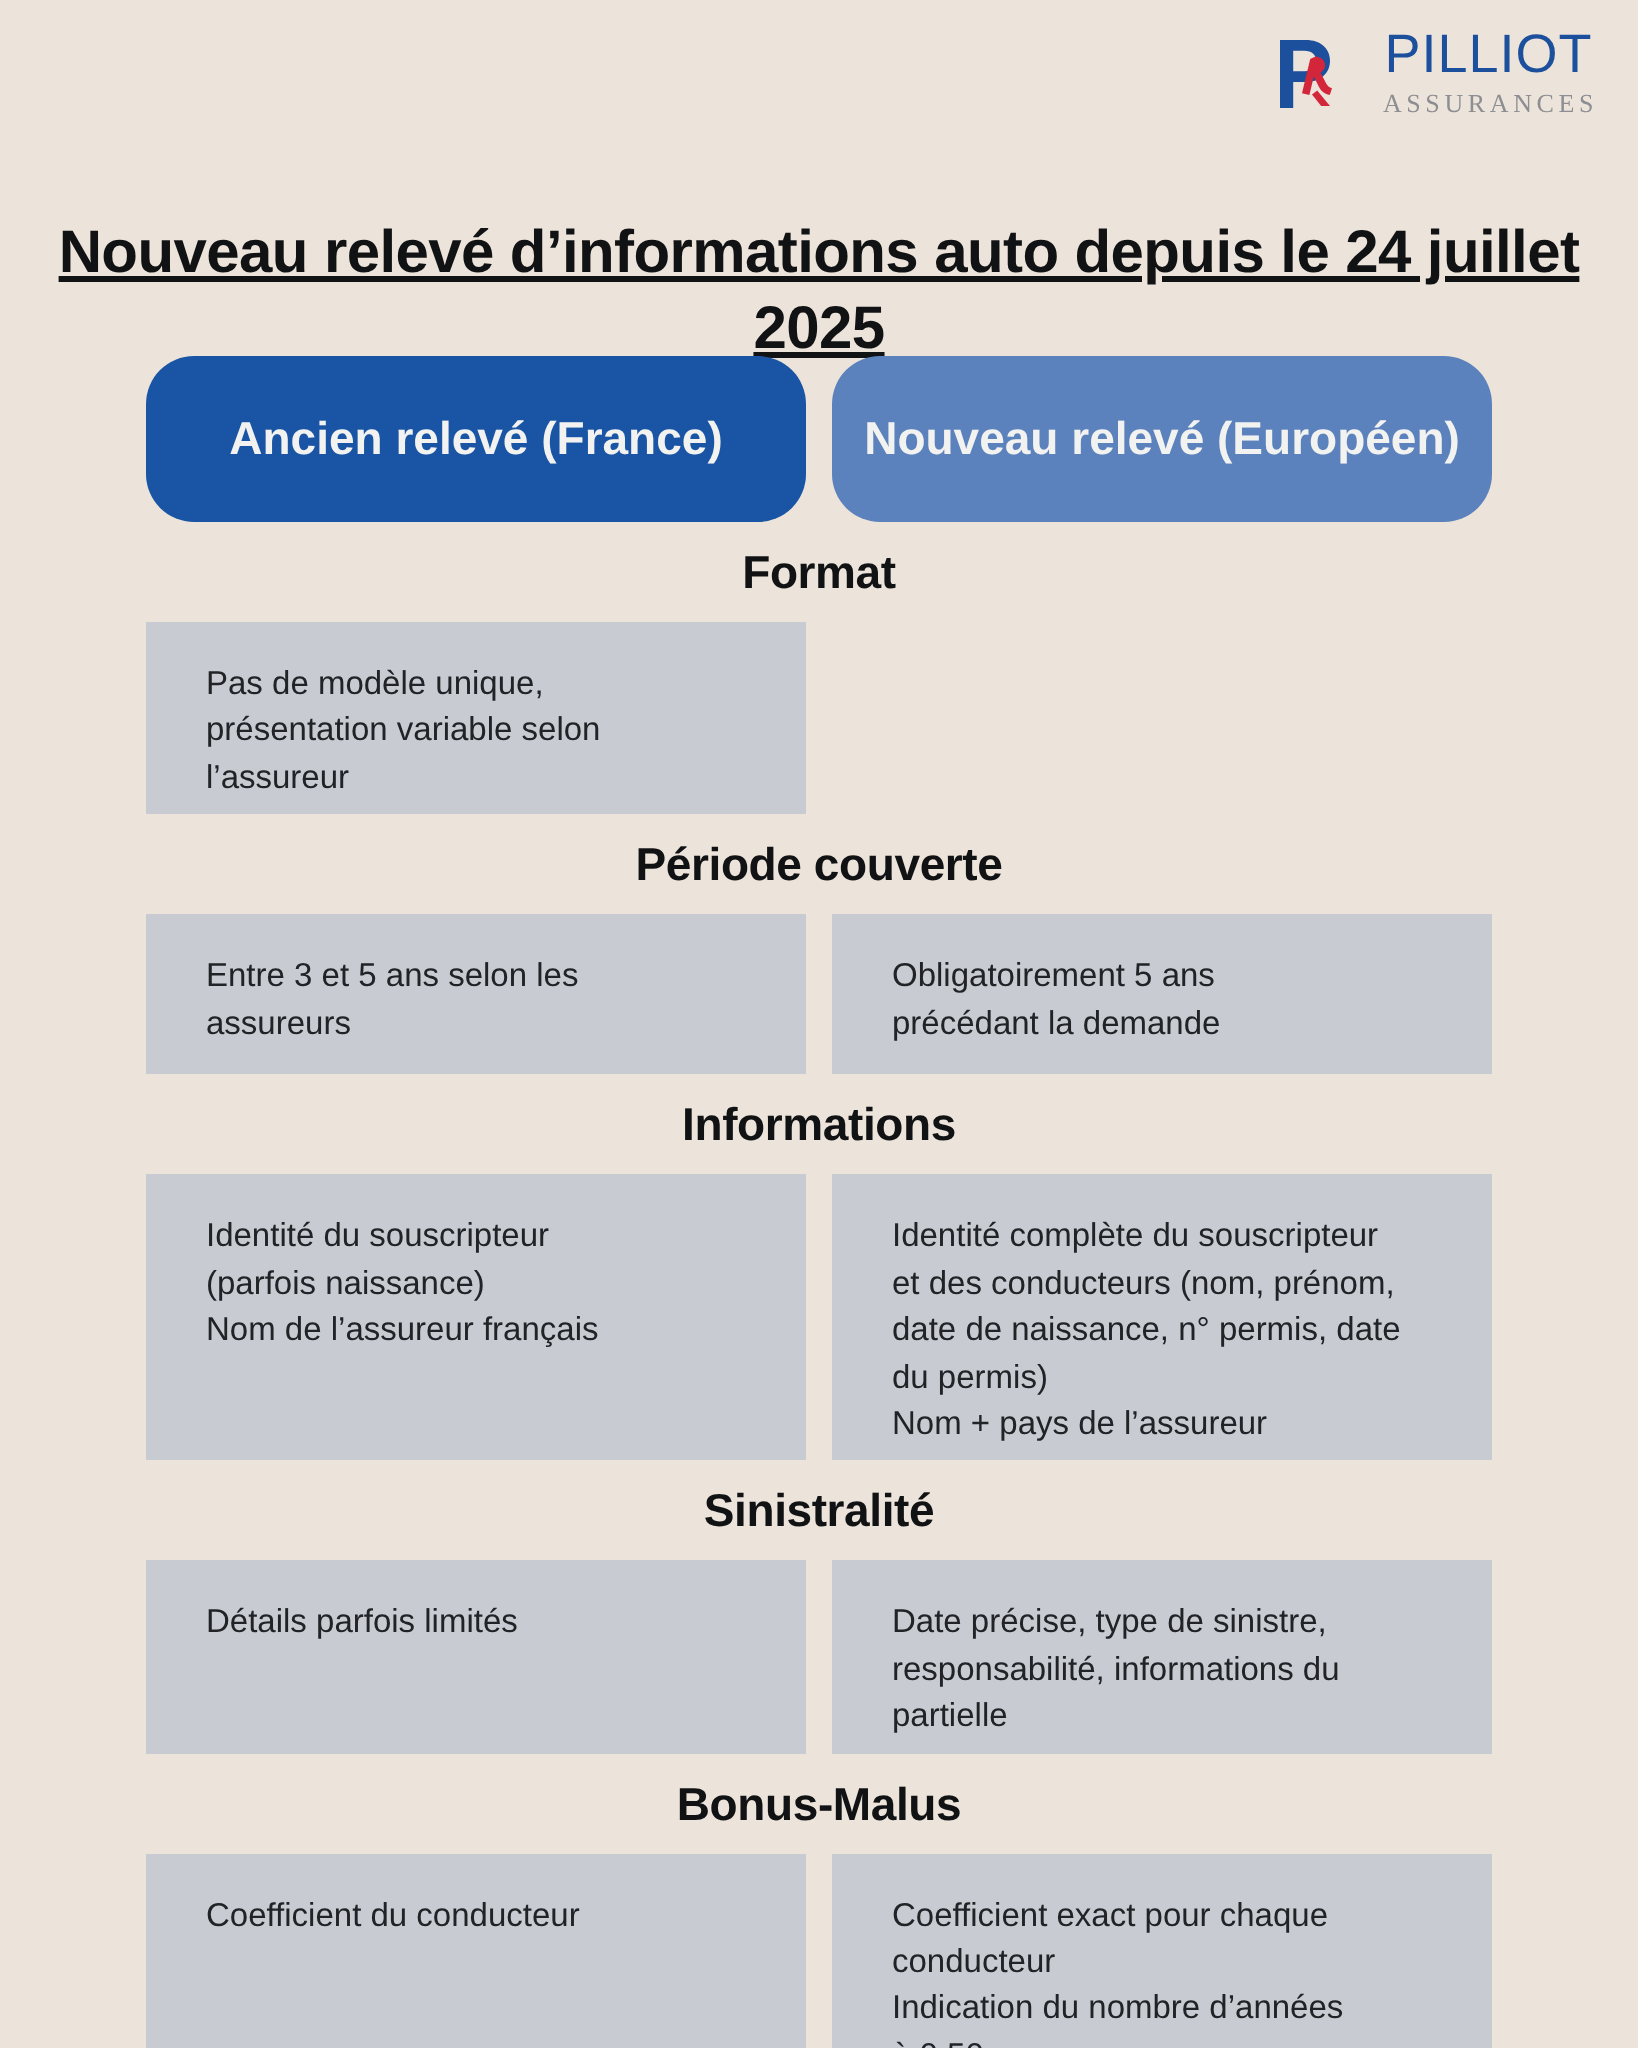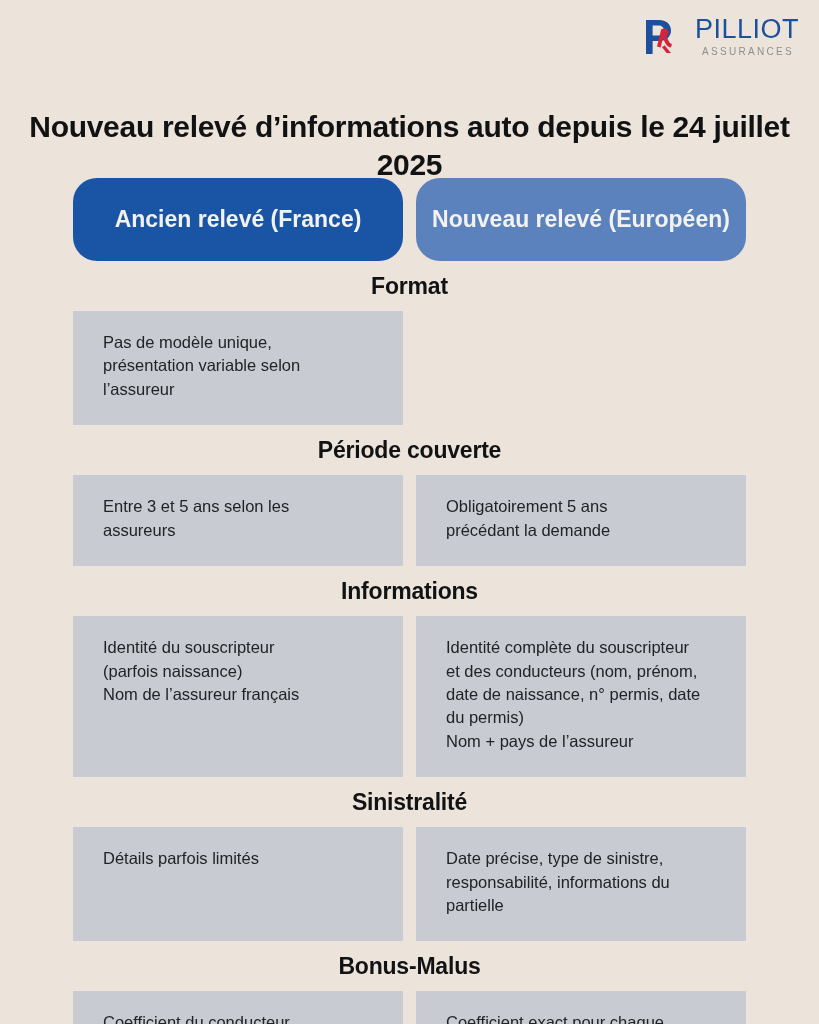--- a/index.html
+++ b/index.html
@@ -40,40 +40,42 @@
     padding-bottom: 2px;
   }
   .logo-word {
     font-size: 27px;
     letter-spacing: 0.5px;
     color: #1c4f9c;
     font-weight: 400;
     font-family: "Liberation Sans", "DejaVu Sans", sans-serif;
   }
   .logo-sub {
-    font-size: 10px;
+    font-size: 13px;
     letter-spacing: 2.3px;
     color: #8d8e92;
     margin-top: 4px;
     margin-left: 2px;
     font-weight: 400;
+    font-family: Liberation Serif, serif;
   }
 
   
   .title {
     position: absolute;
     top: 88px;
     left: 0;
     width: 819px;
     text-align: center;
     font-size: 30px;
     font-weight: bold;
     line-height: 1.28;
     letter-spacing: -0.3px;
     color: #111214;
+    text-decoration: underline;
   }
 
   
   .table {
     position: absolute;
     top: 178px;
     left: 73px;
     width: 673px;
   }
   .row {
@@ -107,21 +109,21 @@
     color: #111214;
     padding: 12px 0 11px 0;
     letter-spacing: -0.2px;
   }
 
   .cell {
     background: #c8ccd2;
     font-size: 16.5px;
     line-height: 1.42;
     color: #212326;
-    padding: 20px 24px 24px 30px;
+    padding: 20px 24px 6px 30px;
     box-sizing: border-box;
     white-space: pre-line;
   }
   .cell-row { align-items: stretch; }
   .cell-row .col { display: flex; }
   .cell-row .cell { width: 100%; }
 
   .h-format       { min-height: 94px; }
   .h-periode      { min-height: 80px; }
   .h-informations { min-height: 140px; }

